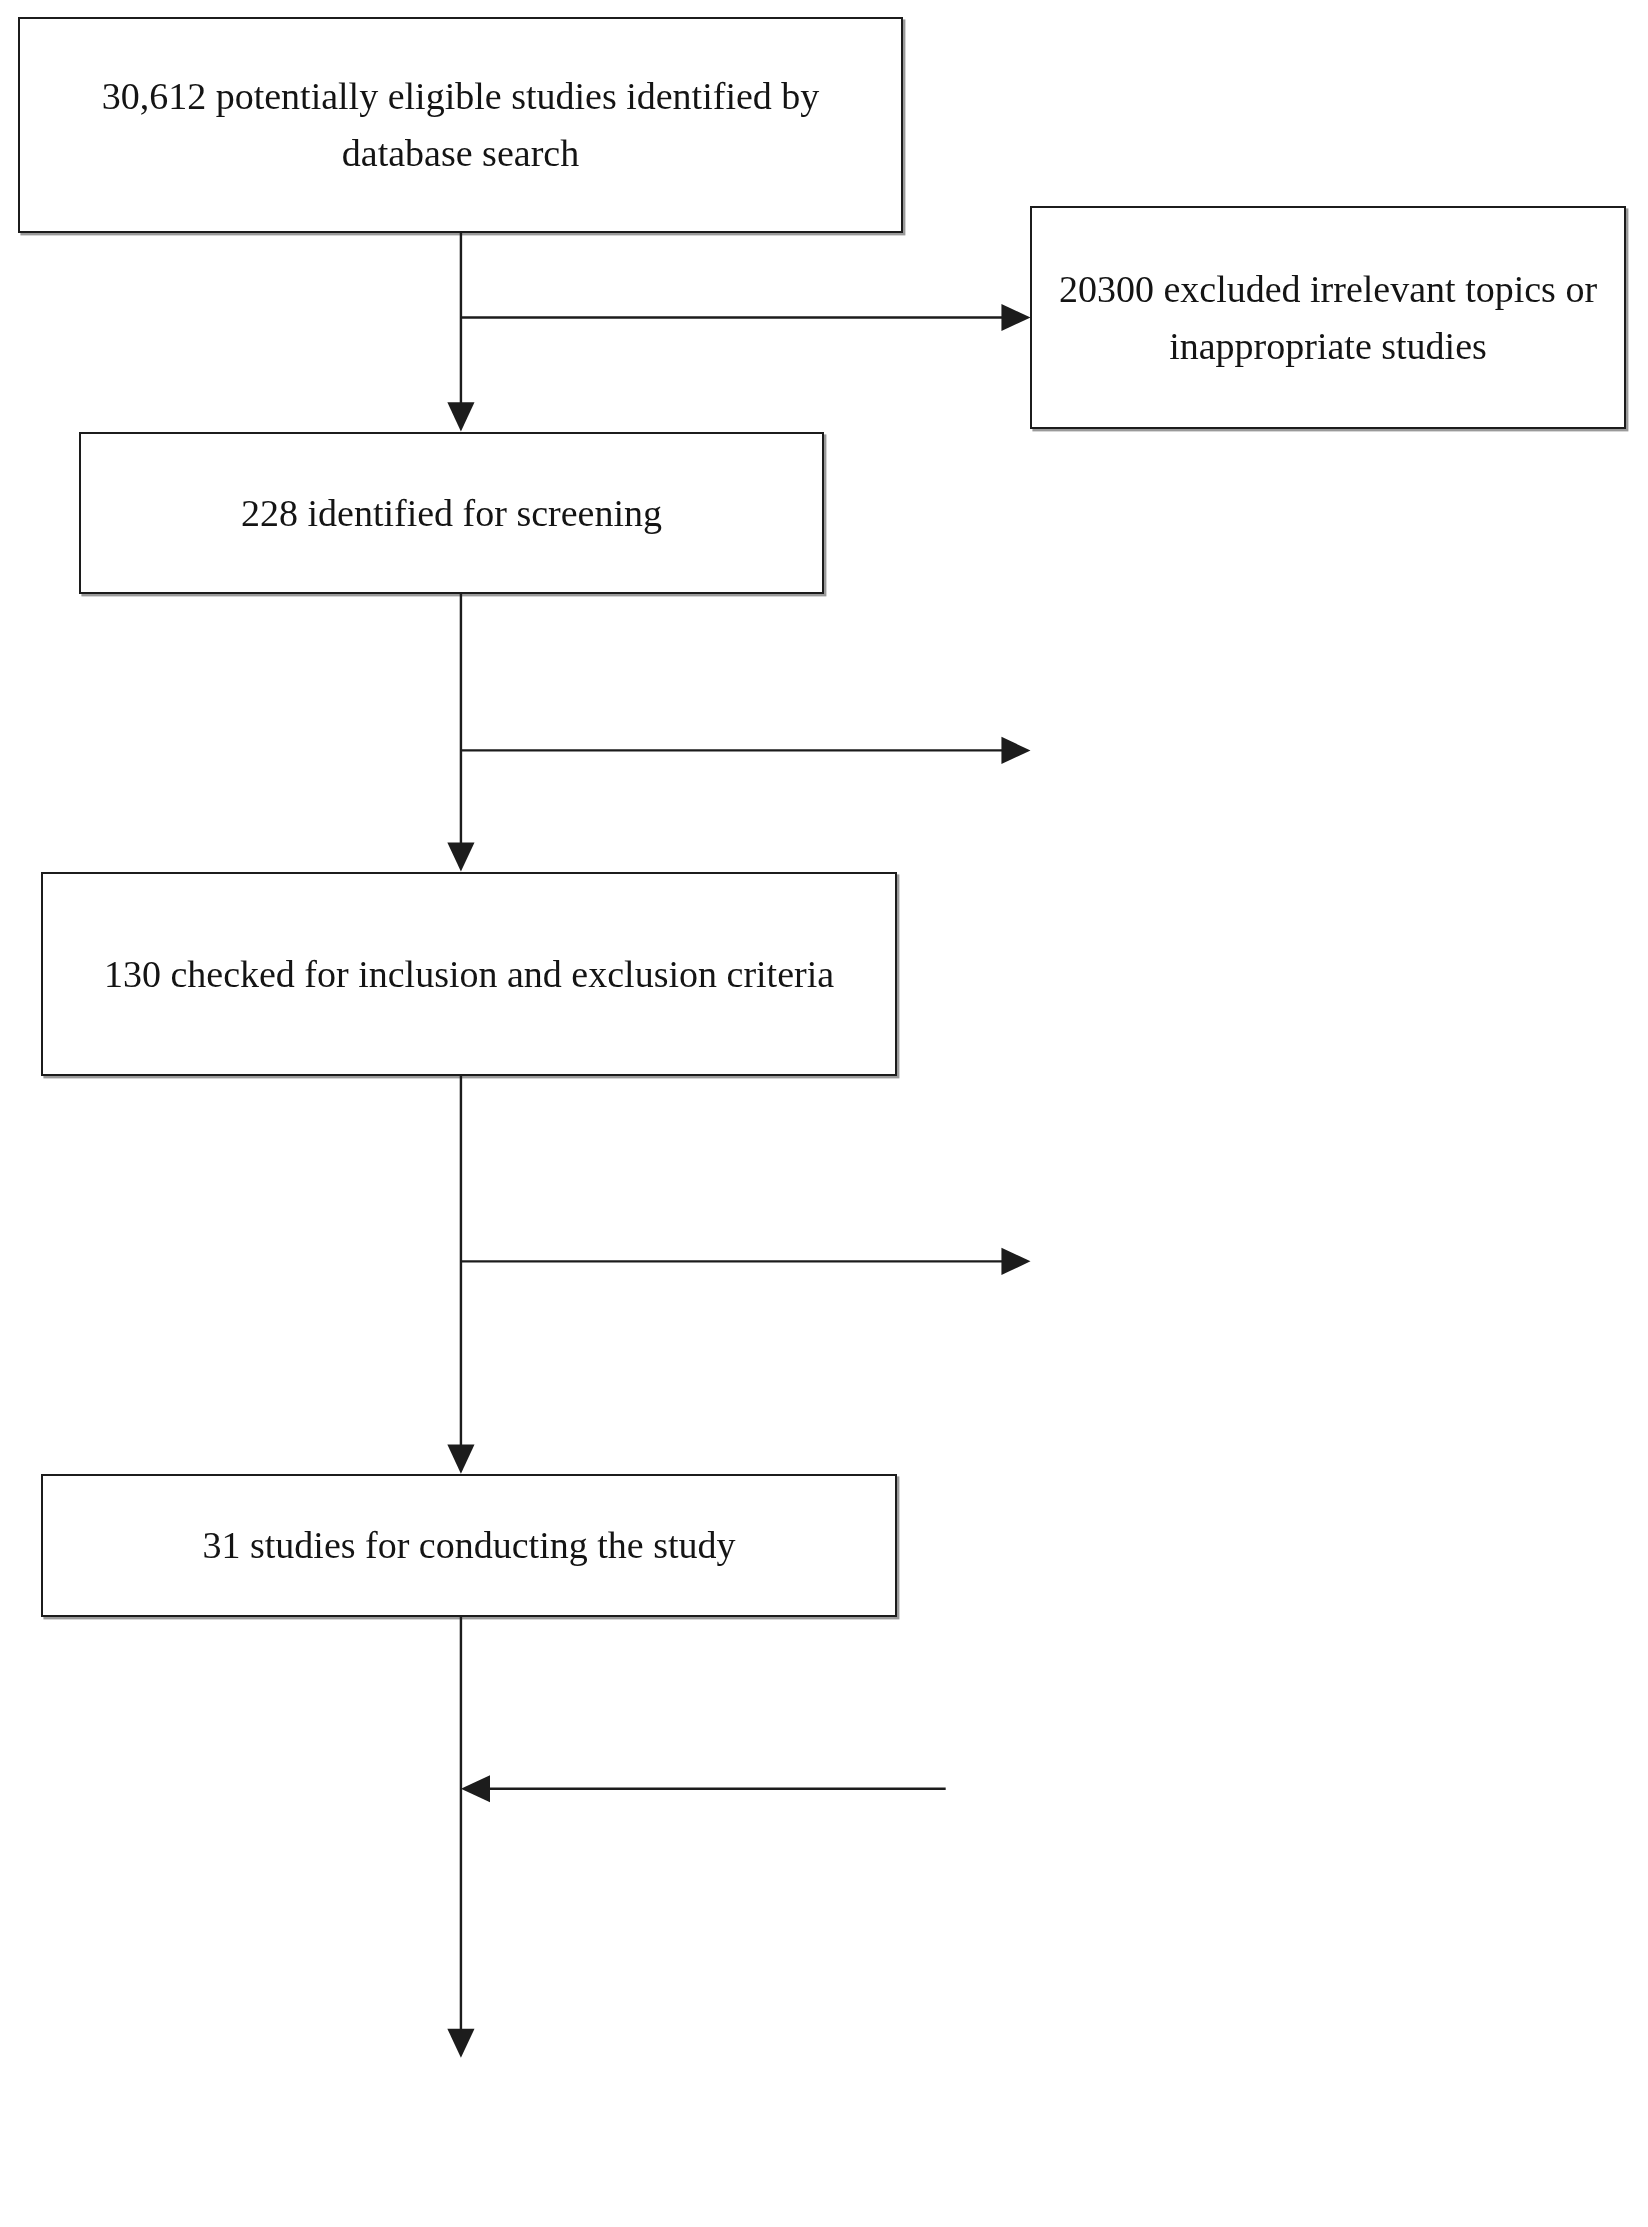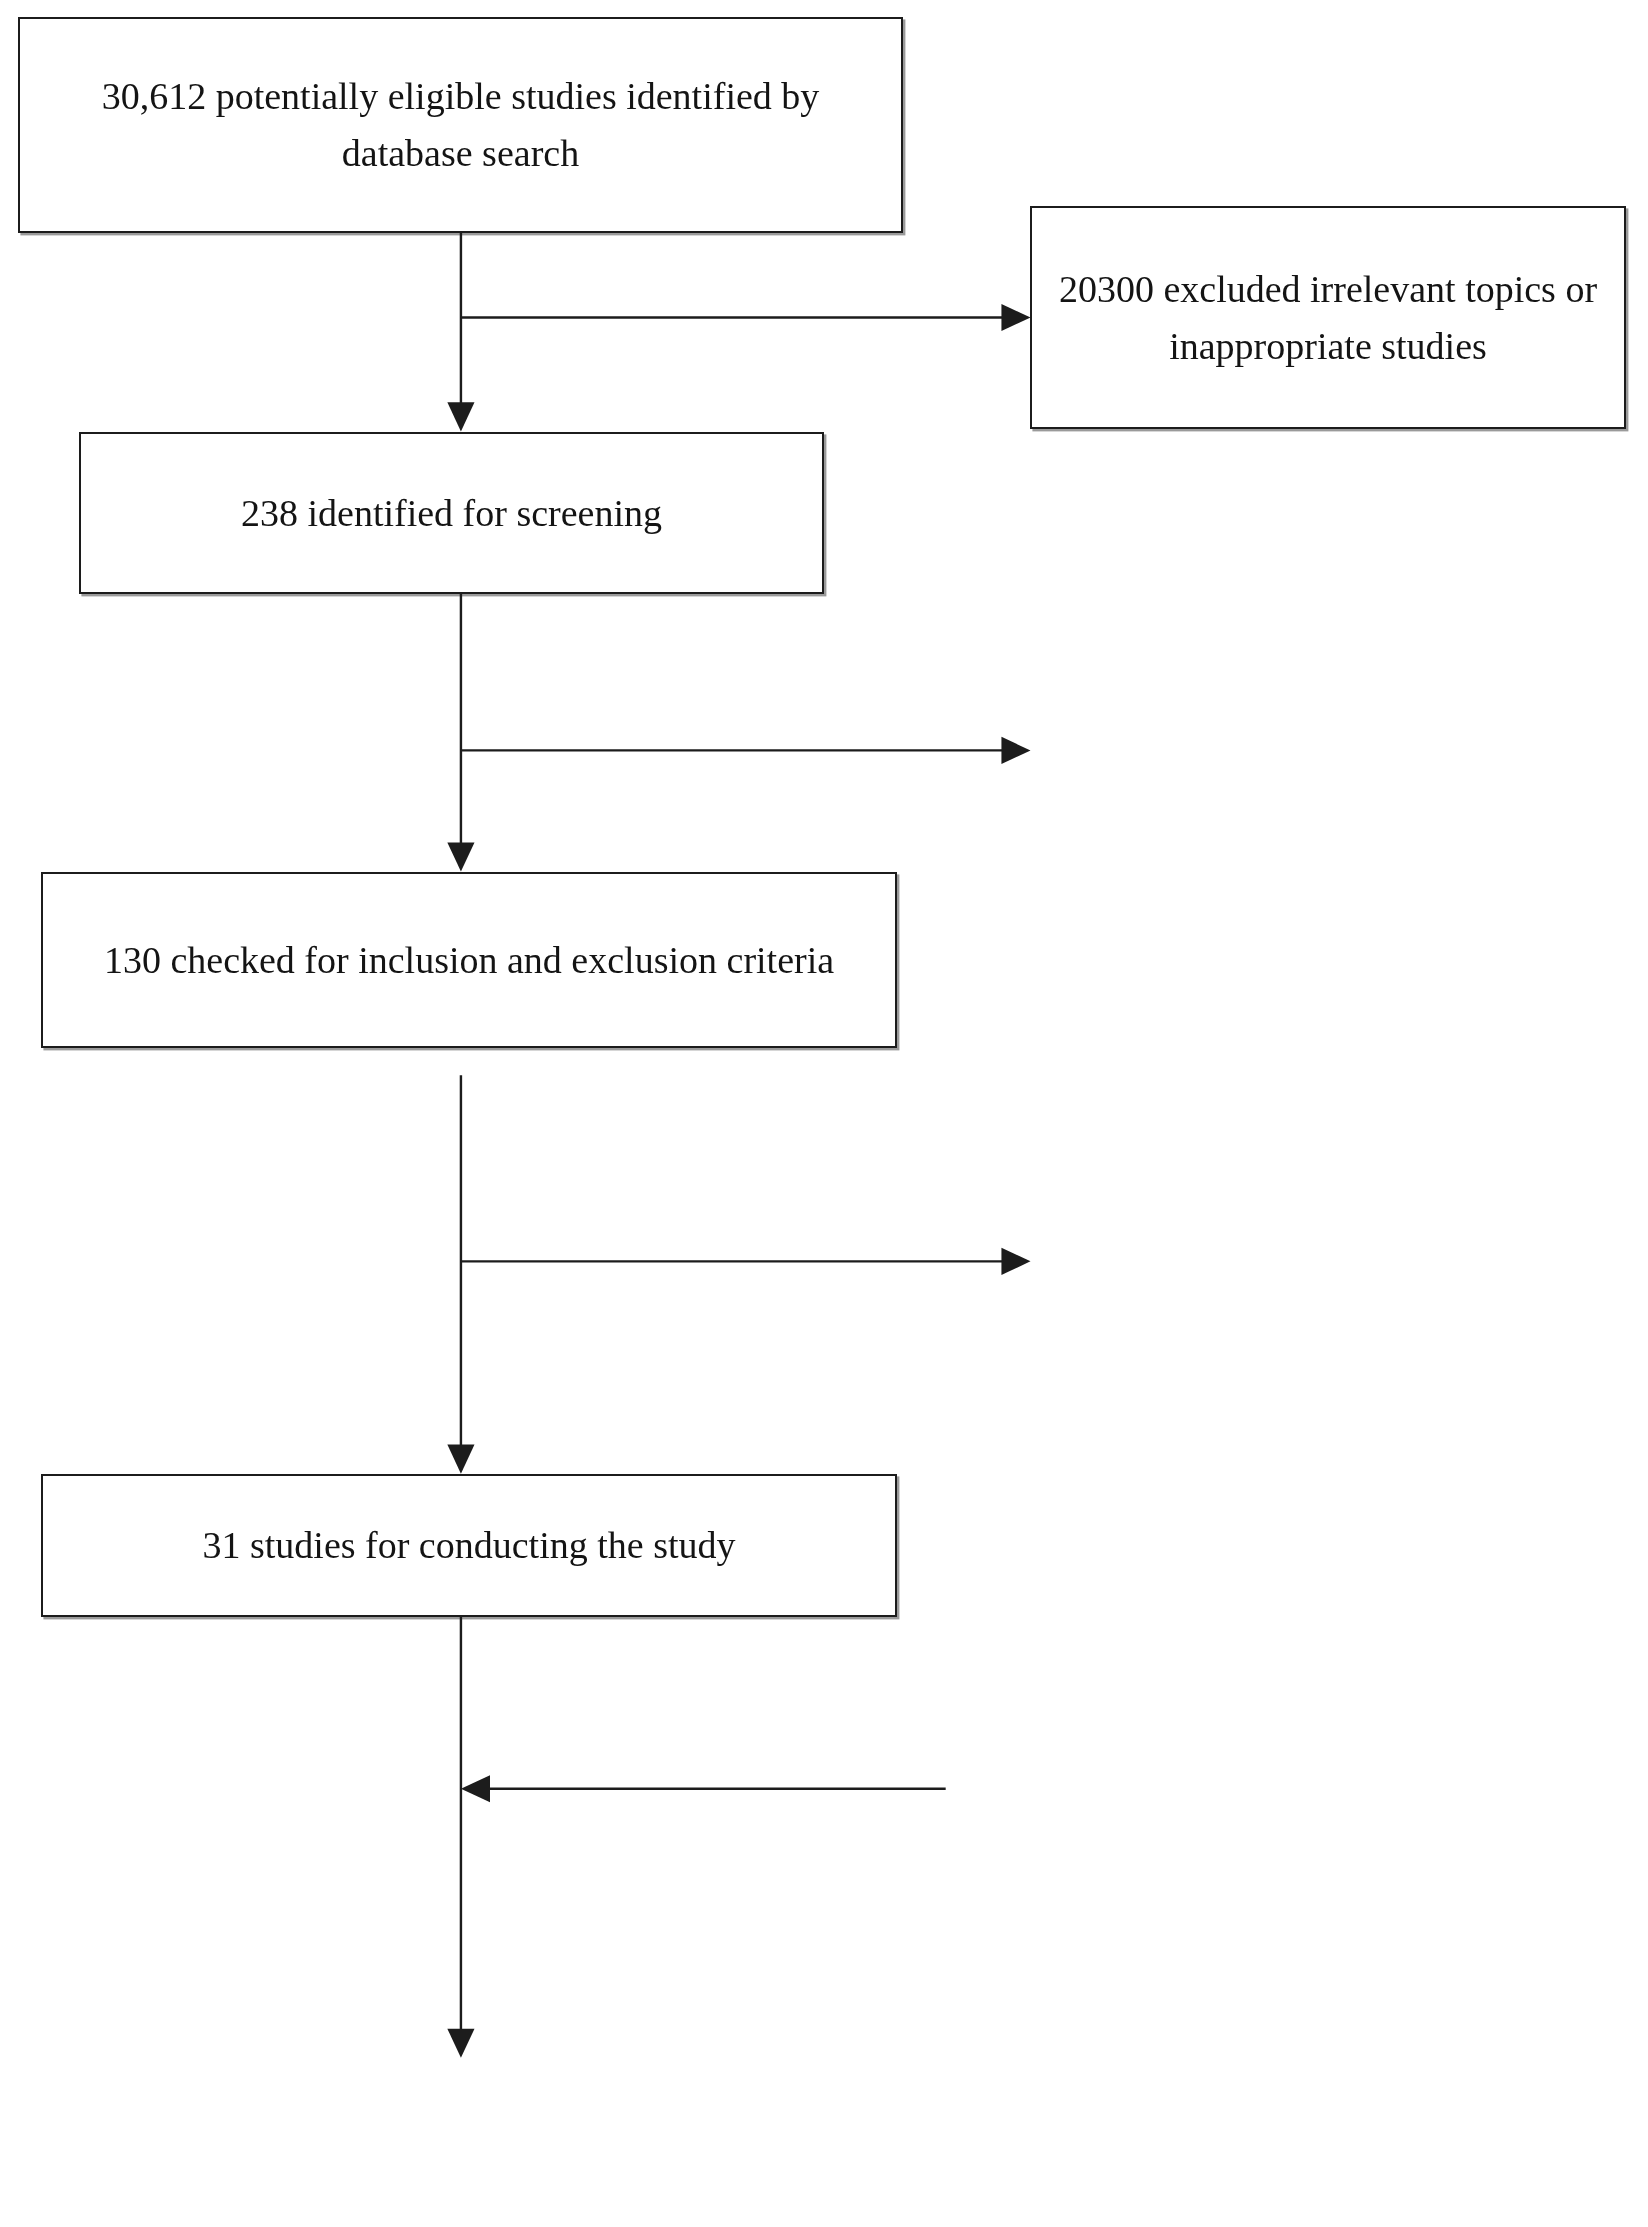--- a/index.html
+++ b/index.html
@@ -37,21 +37,21 @@
     display:inline-block;
     font-size:38px;
     line-height:1.5;
     color:var(--text);
   }
   
   .b1{left:18px;  top:17px;   width:885px; height:216px;}
   .b2{left:1030px;top:206px;  width:596px; height:223px;}
   .b3{left:79px; top:432px;  width:745px; height:162px;}
   .b4{left:1030px;top:667px; width:596px; height:167px;}
-  .b5{left:41px;  top:872px; width:856px; height:176px;}
+  .b5{left:41px;  top:872px; width:856px; height:204px;}
   .b6{left:1030px;top:1176px; width:512px; height:172px;}
   .b7{left:41px;  top:1474px; width:856px; height:143px;}
   .b8{left:945px;top:1699px; width:529px; height:165px;}
   .b9{left:18px;  top:2058px; width:851px; height:153px;}
   
   .b1 .txt{max-width:805px;}
   .b2 .txt{max-width:582px;}
   .b4 .txt{max-width:524px;}
   .b6 .txt{max-width:456px;}
   .b8 .txt{max-width:407px;}
@@ -91,21 +91,21 @@
 
   <div class="box b1">
     <span class="txt">30,612 potentially eligible studies identified by database search</span>
   </div>
 
   <div class="box b2">
     <span class="txt">20300 excluded irrelevant topics or inappropriate studies</span>
   </div>
 
   <div class="box b3">
-    <span class="txt">238 identified for screening</span>
+    <span class="txt">228 identified for screening</span>
   </div>
 
 
   <div class="box b5">
     <span class="txt">130 checked for inclusion and exclusion criteria</span>
   </div>
 
 
   <div class="box b7">
     <span class="txt">31 studies for conducting the study</span>

